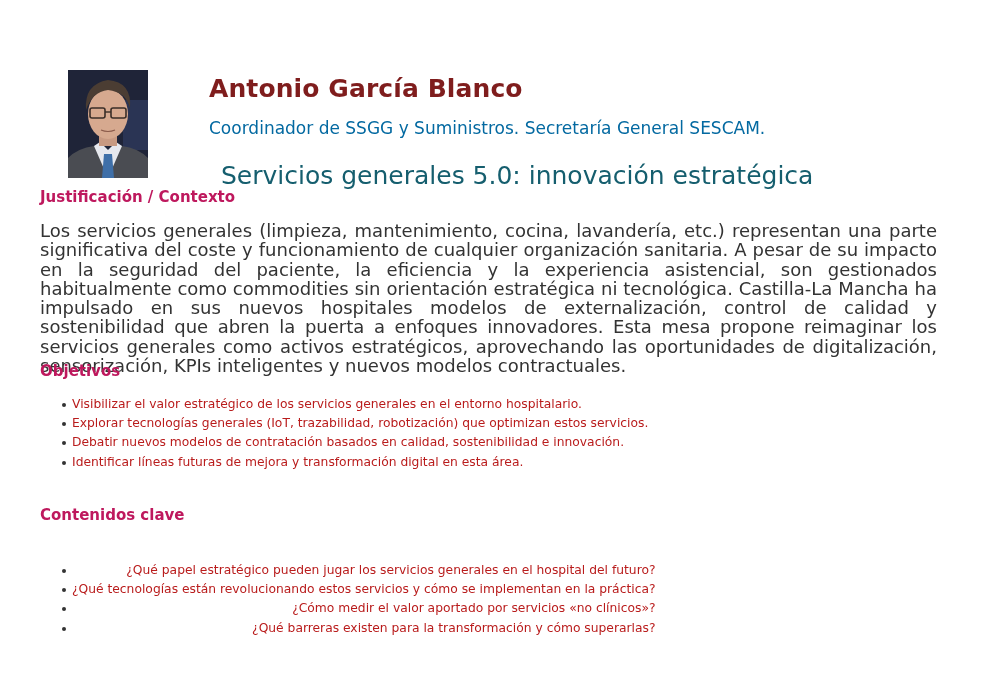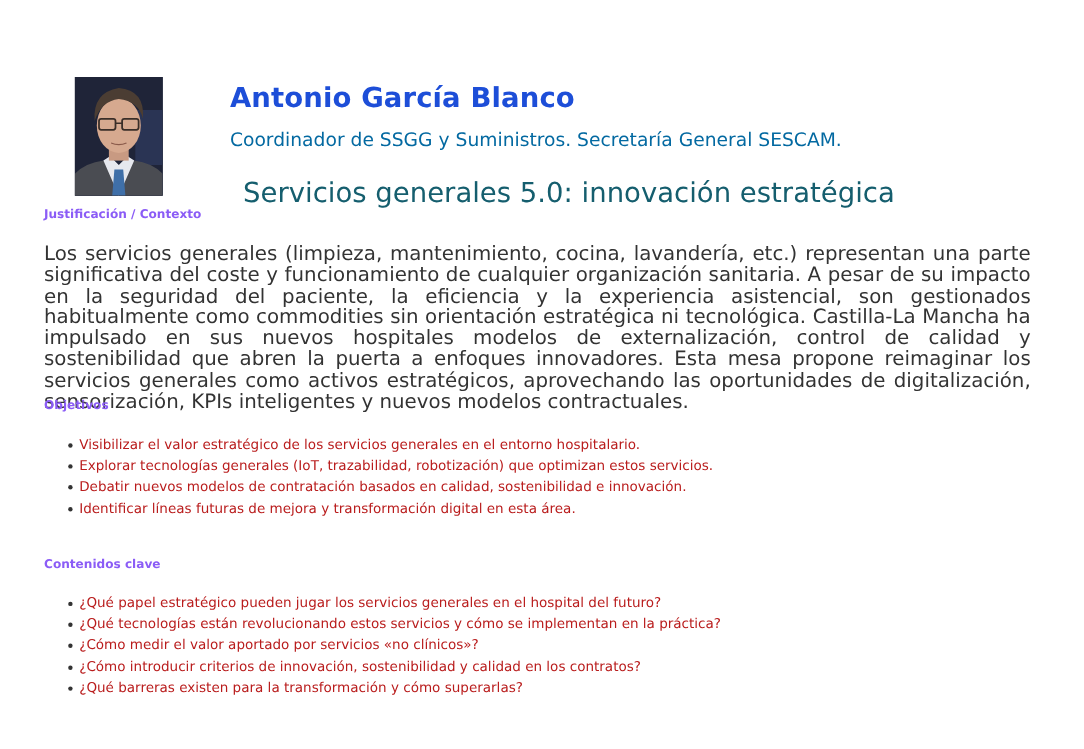--- a/index.html
+++ b/index.html
@@ -7,34 +7,34 @@
     width: 985px; height: 681px; overflow: hidden; position: relative;
     font-family: "DejaVu Sans", sans-serif; color: #2f2f2f;
   }
   .photo {
     position: absolute; left: 68px; top: 70px; width: 80px; height: 108px;
     background: #1d2236; overflow: hidden;
   }
   .photo svg { display: block; width: 80px; height: 108px; }
   .name {
     position: absolute; left: 209px; top: 74px; margin: 0;
-    font-size: 25px; font-weight: 600; color: #1d4ed8; letter-spacing: 0.1px;
+    font-size: 25px; font-weight: 600; color: #7f1d1d; letter-spacing: 0.1px;
     white-space: nowrap;
   }
   .role {
     position: absolute; left: 209px; top: 118px; margin: 0;
     font-size: 17px; font-weight: 400; color: #0369a1; white-space: nowrap;
   }
   .talk {
     position: absolute; left: 209px; top: 149px; margin: 12px;
     font-size: 25px; font-weight: 500; color: #155e6e; white-space: nowrap;
   }
   .section-title {
     position: absolute; left: 40px; margin: 0;
-    font-size: 11px; font-weight: 600; color: #8b5cf6; white-space: nowrap;
+    font-size: 15px; font-weight: 600; color: #be185d; white-space: nowrap;
   }
   .para {
     position: absolute; left: 40px; top: 221px; width: 897px; margin: 0;
     font-size: 18px; line-height: 19.3px; text-align: justify; color: #333;
   }
   ul.bullets {
     position: absolute; left: 40px; margin: 0; padding: 0; list-style: none;
   }
   ul.bullets li {
     position: relative; padding-left: 32px;
@@ -82,19 +82,18 @@
 
 <h3 class="section-title" style="top:362px;">Objetivos</h3>
 <ul class="bullets" style="top:395px;">
   <li>Visibilizar el valor estratégico de los servicios generales en el entorno hospitalario.</li>
   <li>Explorar tecnologías generales (IoT, trazabilidad, robotización) que optimizan estos servicios.</li>
   <li>Debatir nuevos modelos de contratación basados en calidad, sostenibilidad e innovación.</li>
   <li>Identificar líneas futuras de mejora y transformación digital en esta área.</li>
 </ul>
 
 <h3 class="section-title" style="top:506px;">Contenidos clave</h3>
-<ul class="bullets" style="top:539px;">
+<ul class="bullets" style="top:561px;text-align:right;">
   <li>¿Qué papel estratégico pueden jugar los servicios generales en el hospital del futuro?</li>
   <li>¿Qué tecnologías están revolucionando estos servicios y cómo se implementan en la práctica?</li>
   <li>¿Cómo medir el valor aportado por servicios «no clínicos»?</li>
-  <li>¿Cómo introducir criterios de innovación, sostenibilidad y calidad en los contratos?</li>
   <li>¿Qué barreras existen para la transformación y cómo superarlas?</li>
 </ul>
 
 </body></html>

